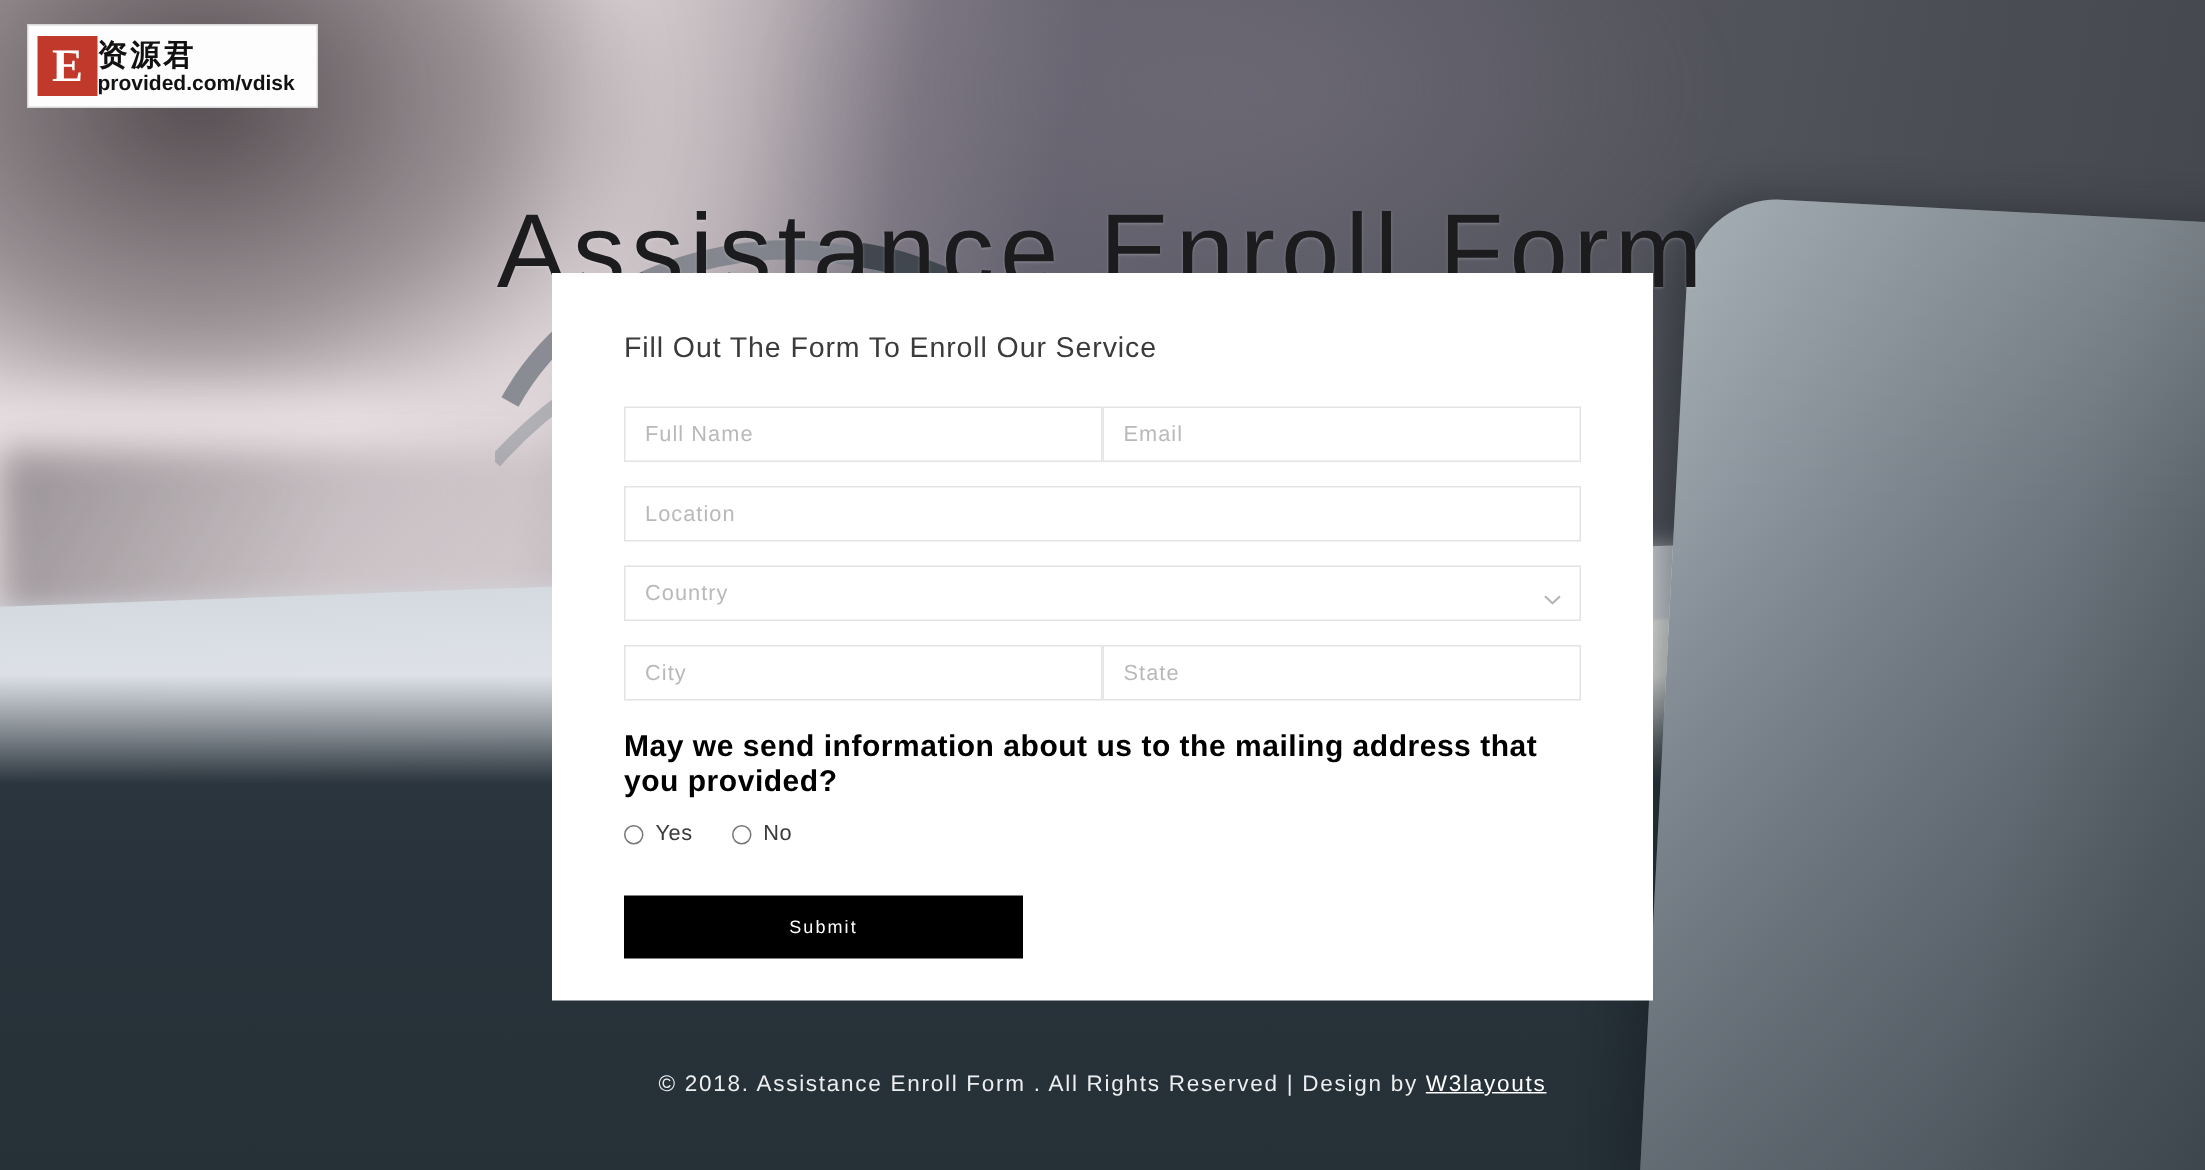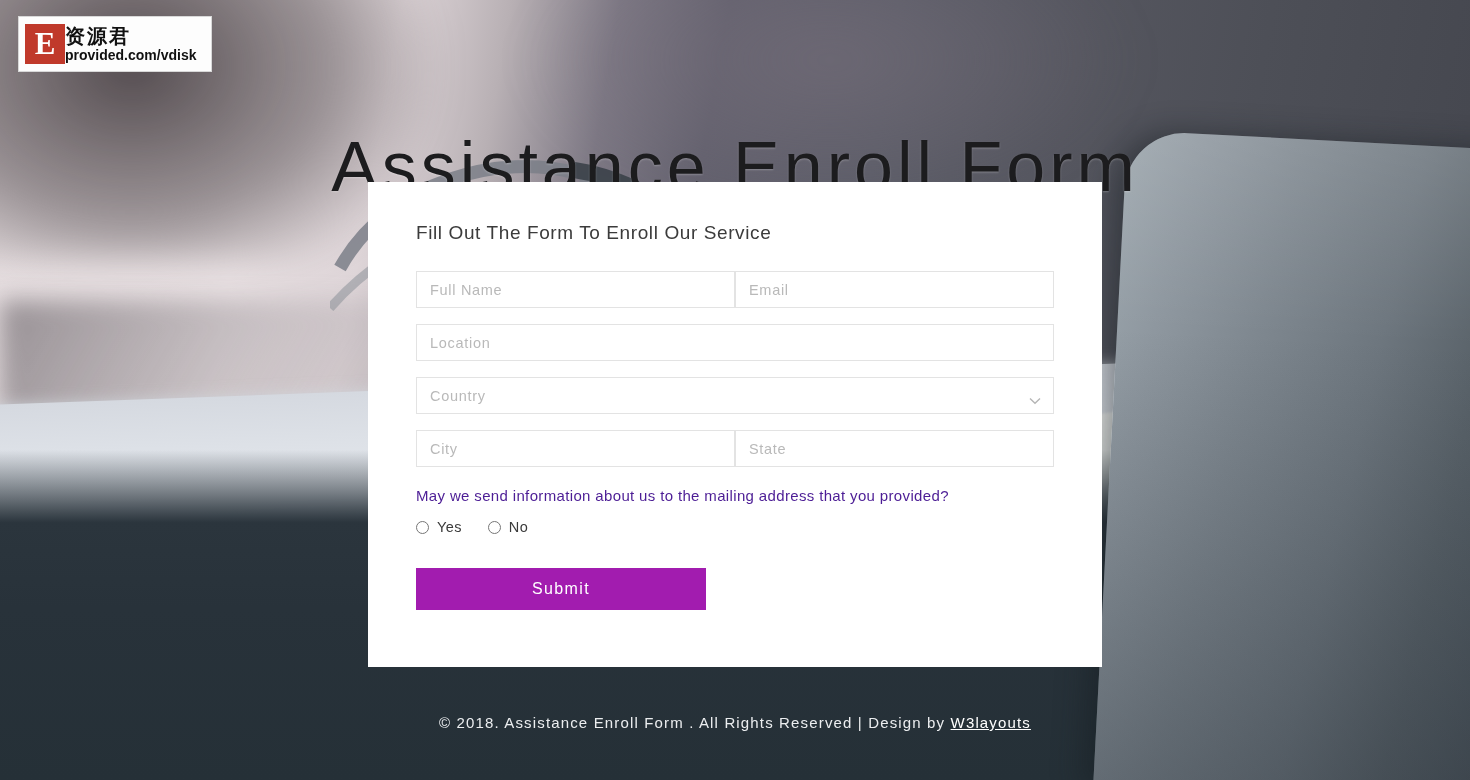--- a/index.html
+++ b/index.html
@@ -242,24 +242,25 @@
     padding-right: 34px;
   }
   .chev {
     position: absolute;
     right: 13px;
     top: 14px;
     pointer-events: none;
   }
 
   .question {
-    font-size: 15px;
-    color: #4c1d95;
+    font-size: 20px;
+    color: #000000;
     letter-spacing: .35px;
     margin: 20px 0 0 0;
+    font-weight: bold;
   }
   .radios {
     display: flex;
     align-items: center;
     margin-top: 15px;
     gap: 26px;
   }
   .radio-opt {
     display: flex;
     align-items: center;
@@ -269,27 +270,27 @@
     letter-spacing: .4px;
   }
   .radio-opt input {
     width: 13px; height: 13px;
     margin: 0;
     accent-color: #555;
   }
 
   .submit {
     margin-top: 33px;
-    width: 290px;
+    width: 266px;
     height: 42px;
-    background: #a21caf;
+    background: #000000;
     color: #ffffff;
     border: none;
     font-family: "Liberation Sans", sans-serif;
-    font-size: 16px;
+    font-size: 12px;
     letter-spacing: 1.4px;
     cursor: pointer;
   }
 
   .footer {
     position: absolute;
     left: 0; right: 0;
     top: 714px;
     text-align: center;
     color: #eceef0;

